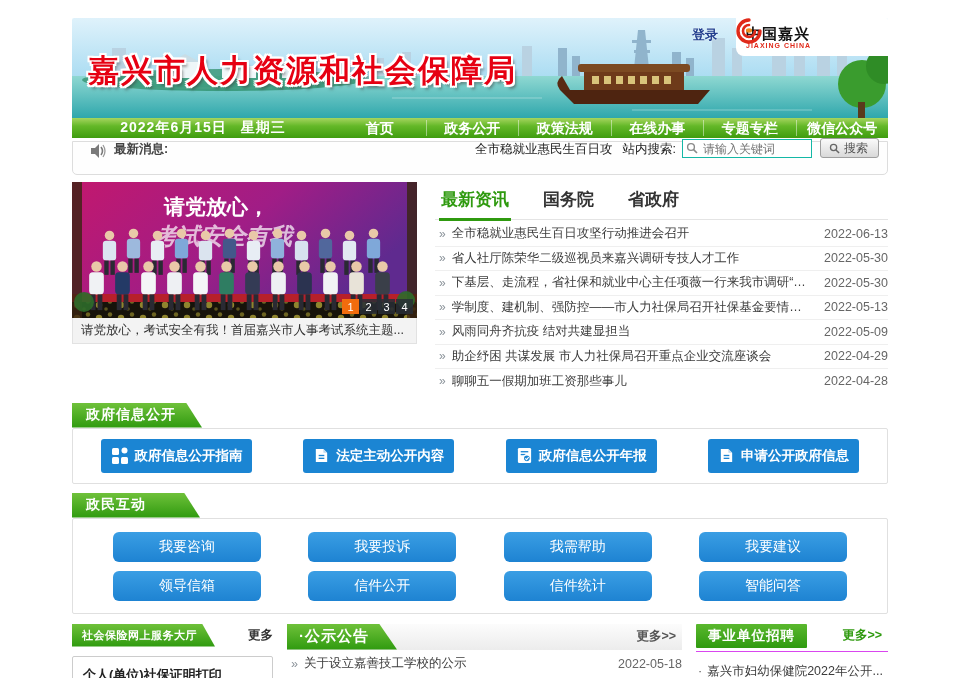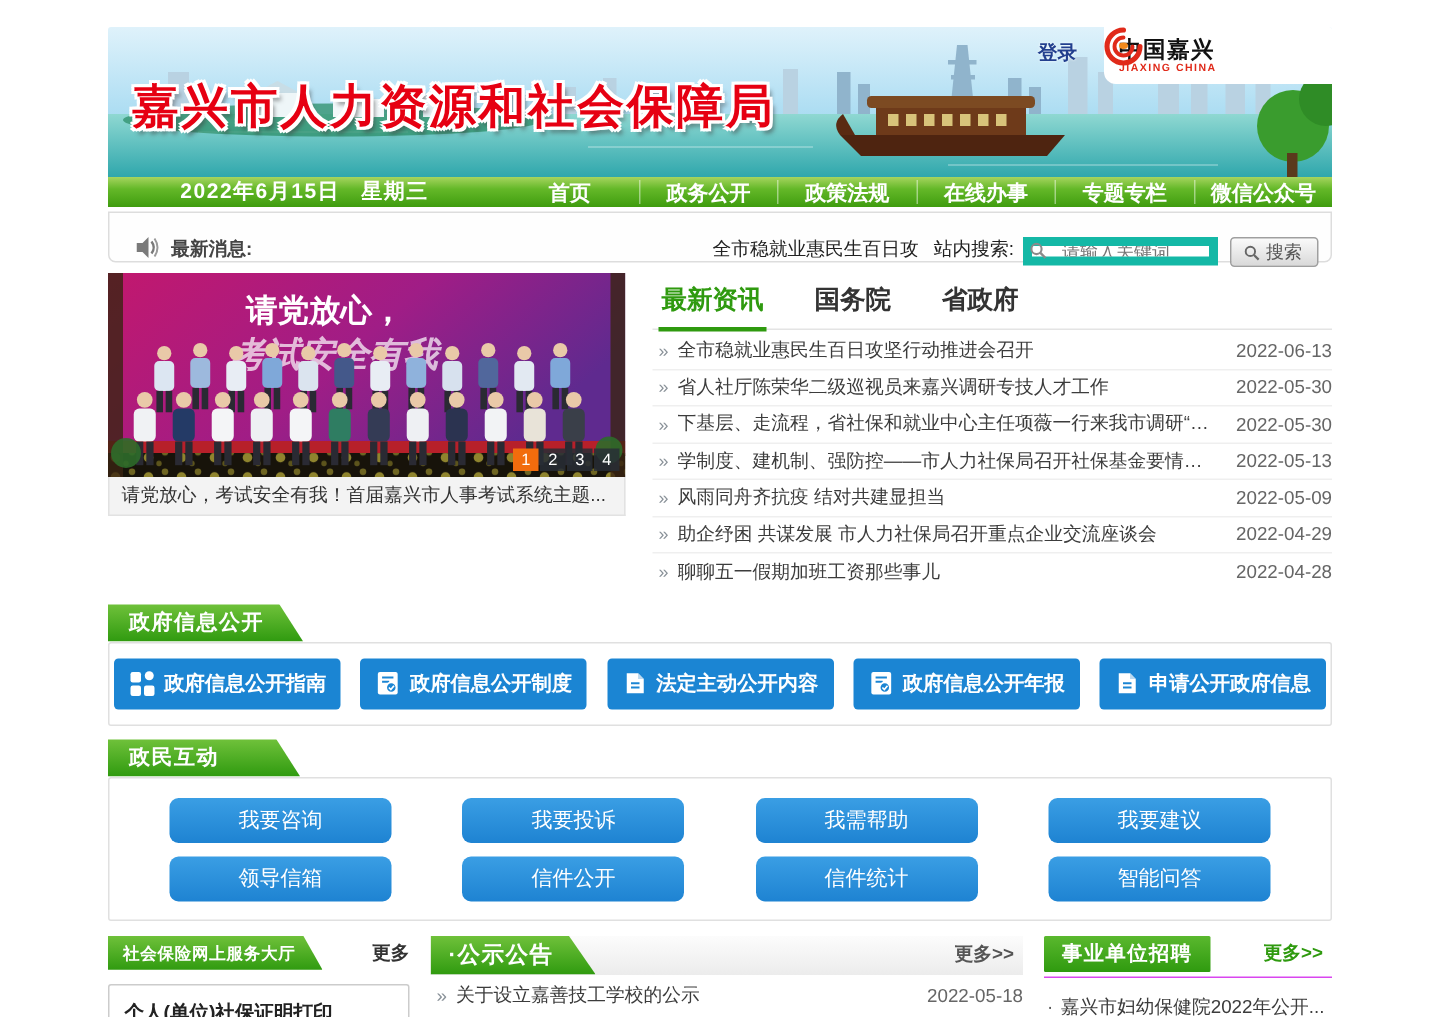--- a/index.html
+++ b/index.html
@@ -26,27 +26,27 @@
     background:linear-gradient(to bottom,#a6d55f 0%,#64b828 40%,#3f9c0f 100%);
     color:#fff; font-size:14px; font-weight:bold; }
   .nav-date { width:262px; text-align:center; letter-spacing:1px; }
   .nav-date span { margin:0 7px; }
   .nav-item { flex:1; text-align:center; color:#fff; text-decoration:none; cursor:pointer;
     border-left:1px solid rgba(255,255,255,.45); line-height:16px; }
   .nav-item:first-of-type { border-left:none; }
 
   
   .ticker { margin-top:3px; height:27px; background:#fefefe; border:1px solid #ddd;
-    border-radius:0 0 5px 5px; display:flex; align-items:flex-start; padding:16px 8px; font-size:12.5px; color:#333; }
+    border-radius:0 0 5px 5px; display:flex; align-items:flex-end; padding:16px 8px; font-size:12.5px; color:#333; }
   .ticker .spk { margin:0 8px 0 10px; }
   .ticker-label { font-weight:bold; color:#444; }
   .ticker-text { margin-left:auto; color:#222; }
   .search-label { margin:0 6px 0 10px; color:#222; }
   .search-wrap { position:relative; }
-  .search-wrap input { width:130px; height:19px; border:6px solid #14b8a6; font-size:12px;
+  .search-wrap input { width:130px; height:19px; border:1px solid #14b8a6; font-size:12px;
     padding:0 4px 0 20px; color:#333; }
   .search-wrap .mag { position:absolute; left:4px; top:3px; }
   .search-btn { margin-left:8px; height:20px; padding:0 10px 0 8px; font-size:12px; color:#555;
     background:linear-gradient(#fafafa,#d9d9d9); border:1px solid #9f9f9f; border-radius:3px;
     display:inline-flex; align-items:center; gap:4px; cursor:pointer; }
 
   
   .main-row { margin-top:7px; display:flex; gap:18px; }
   .carousel { width:345px; }
   .photo { position:relative; width:345px; height:136px; overflow:hidden; cursor:pointer; }
@@ -70,21 +70,21 @@
   .news-row .dt { color:#666; margin-left:10px; }
 
   
   .ribbon { display:inline-block; min-width:128px; padding:3px 26px 4px 14px; color:#fff;
     font-size:14px; font-weight:bold; letter-spacing:1px;
     background:linear-gradient(#6fc13a,#2f9a0f);
     clip-path:polygon(0 0,calc(100% - 16px) 0,100% 100%,0 100%); }
   .sec { margin-top:9px; }
   .sec-box { border:1px solid #e0e0e0; border-radius:2px; background:#fff; }
 
-  .info-box { display:flex; justify-content:space-between; padding:10px 3px; }
+  .info-box { display:flex; justify-content:space-between; padding:10px 28px; }
   .info-btn { width:151px; height:34px; background:#1b85d3; border-radius:3px; color:#fff;
     font-size:13.5px; font-weight:bold; display:flex; align-items:center; justify-content:center;
     gap:6px; cursor:pointer; white-space:nowrap; }
 
   .inter-box { padding:13px 40px 12px 40px; display:grid; grid-template-columns:repeat(4,148px);
     justify-content:space-between; row-gap:9px; }
   .inter-btn { height:30px; background:linear-gradient(#3a9ee4,#1e83d2); border-radius:6px;
     color:#fff; font-size:14px; font-weight:normal; display:flex; align-items:center;
     justify-content:center; cursor:pointer; }
 
@@ -375,30 +375,20 @@
         <svg width="18" height="18" viewBox="0 0 18 18">
           <rect x="1" y="1" width="7" height="7" rx="1.5" fill="#fff"></rect>
           <circle cx="13.5" cy="3.5" r="3" fill="#fff"></circle>
           <rect x="1" y="10" width="7" height="7" rx="1.5" fill="#fff"></rect>
           <rect x="10" y="10" width="7" height="7" rx="1.5" fill="#fff"></rect>
         </svg>
         <span>政府信息公开指南</span>
       </div>
       <div class="info-btn">
         <svg width="17" height="17" viewBox="0 0 18 18">
-          <rect x="2" y="1" width="14" height="16" rx="1.5" fill="#fff"></rect>
-          <line x1="5" y1="5" x2="13" y2="5" stroke="#1b85d3" stroke-width="1.4"></line>
-          <line x1="5" y1="8" x2="10" y2="8" stroke="#1b85d3" stroke-width="1.4"></line>
-          <circle cx="11.5" cy="12" r="3.6" fill="#1b85d3" stroke="#fff" stroke-width="1.2"></circle>
-          <polyline points="9.8,12 11.2,13.4 13.4,10.8" fill="none" stroke="#fff" stroke-width="1.2"></polyline>
-        </svg>
-        <span>政府信息公开制度</span>
-      </div>
-      <div class="info-btn">
-        <svg width="17" height="17" viewBox="0 0 18 18">
           <path d="M3 2 L11 2 L15 6 L15 16 L3 16 Z" fill="#fff"></path>
           <path d="M11 2 L11 6 L15 6 Z" fill="#bcd9ef"></path>
           <line x1="6" y1="9" x2="12" y2="9" stroke="#1b85d3" stroke-width="1.4"></line>
           <line x1="6" y1="12" x2="12" y2="12" stroke="#1b85d3" stroke-width="1.4"></line>
         </svg>
         <span>法定主动公开内容</span>
       </div>
       <div class="info-btn">
         <svg width="17" height="17" viewBox="0 0 18 18">
           <rect x="2" y="1" width="14" height="16" rx="1.5" fill="#fff"></rect>

